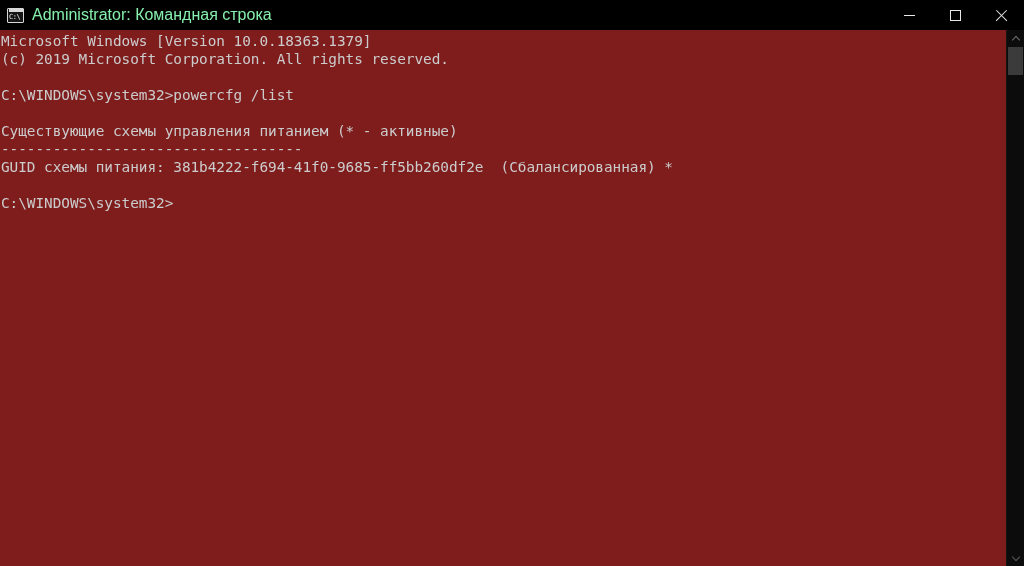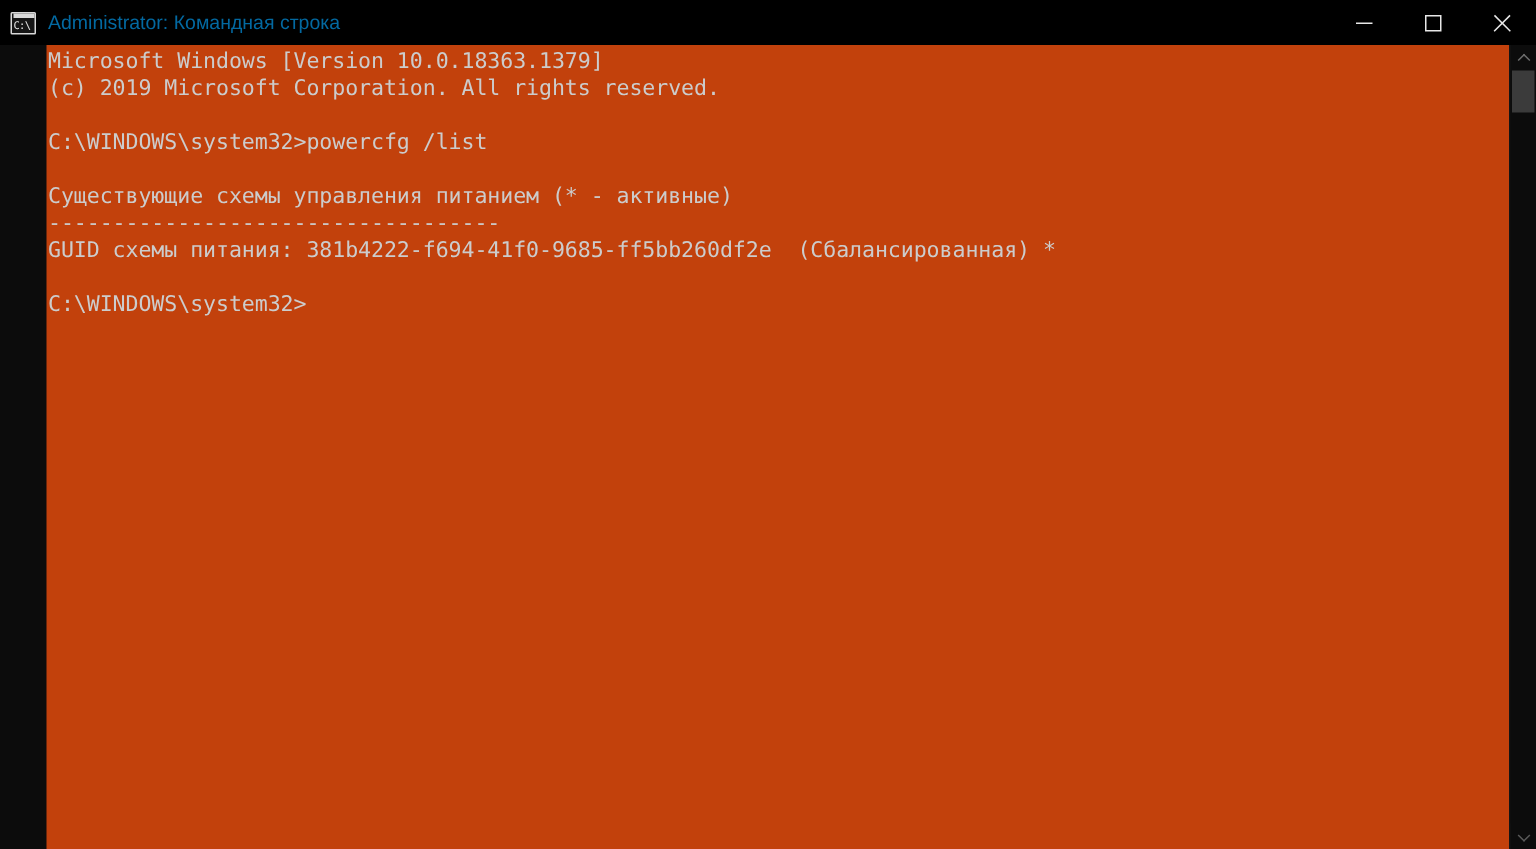--- a/index.html
+++ b/index.html
@@ -70,22 +70,22 @@
     position: absolute;
     left: 2px;
     top: 5px;
     font-family: "DejaVu Sans Mono", monospace;
     font-size: 7px;
     line-height: 8px;
     color: #e6e6e6;
     letter-spacing: -0.5px;
   }
   .title-text {
-    color: #0369a1;
-    font-size: 13px;
+    color: #86efac;
+    font-size: 16px;
     line-height: 30px;
     white-space: nowrap;
     font-family: "Liberation Sans", sans-serif;
   }
 
   .window-buttons {
     display: flex;
     height: 30px;
     flex: 0 0 auto;
   }
@@ -126,23 +126,22 @@
     height: 1.3px;
     background: #e8e8e8;
   }
   .win-btn .glyph-close::before { transform: rotate(45deg); }
   .win-btn .glyph-close::after  { transform: rotate(-45deg); }
 
   
   .console-area {
     position: relative;
     flex: 1;
-    background: #c2410c;
+    background: #7f1d1d;
     overflow: hidden;
-    margin-left: 31px;
   }
   .console-text {
     position: absolute;
     left: 0;
     top: 0;
     right: 18px;
     bottom: 0;
     padding: 2px 0 0 1px;
     margin: 0;
     color: #cccccc;

